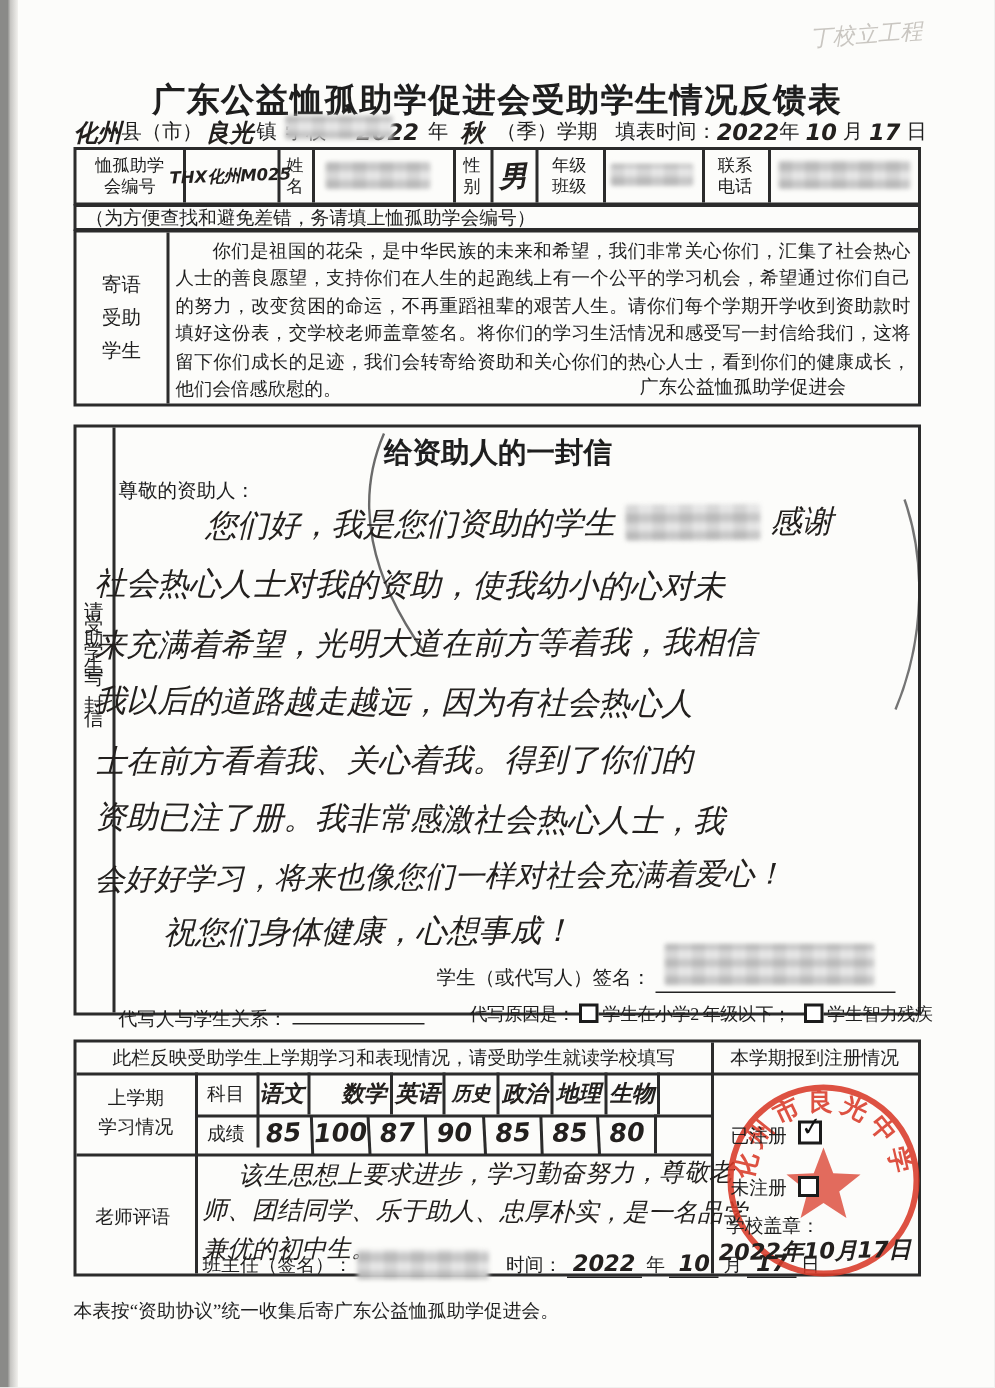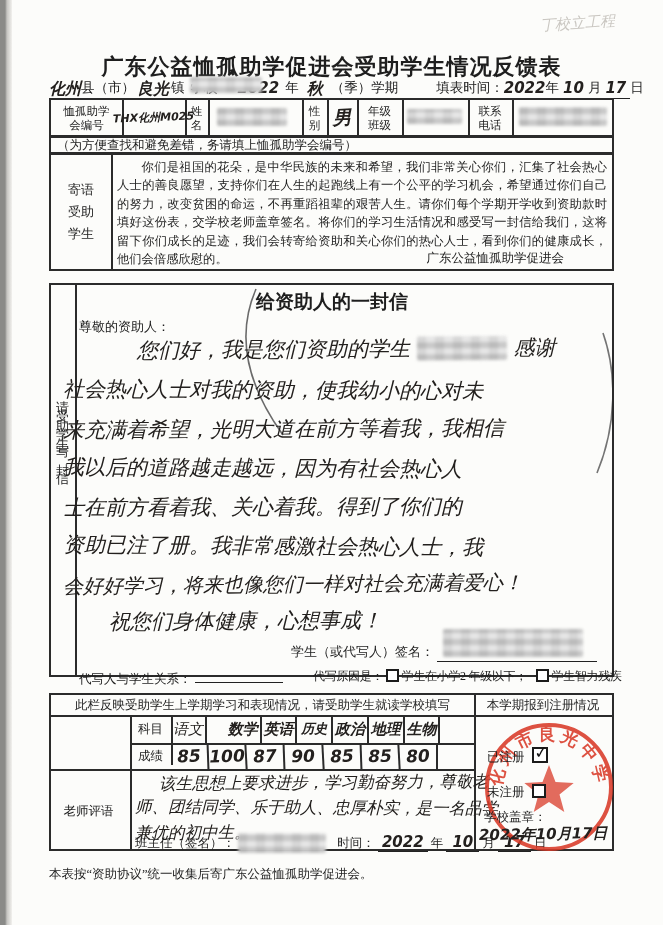--- a/index.html
+++ b/index.html
@@ -38,21 +38,21 @@
     <span class="hw" style="font-size:16px;font-weight:bold;margin:0 2px;">良光</span>
     <span class="print">镇</span>
     <span class="u" style="display:inline-block;width:78px;height:16px;position:relative;margin:0 3px;">
       <span class="redact abs" style="left:2px;top:-2px;width:72px;height:16px;"></span>
     </span>
     <span class="print">学校</span>
     <span class="hw u" style="font-size:15px;font-weight:bold;margin-left:14px;padding:0 6px;">2022</span>
     <span class="print">年</span>
     <span class="hw u" style="font-size:16px;font-weight:bold;padding:0 8px;">秋</span>
     <span class="print">（季）学期</span>
-    <span class="print" style="margin-left:38px;">填表时间：</span>
+    <span class="print" style="margin-left:12px;">填表时间：</span>
     <span class="hw" style="font-size:15px;font-weight:bold;">2022</span>
     <span class="print">年</span>
     <span class="hw u" style="font-size:15px;font-weight:bold;padding:0 4px;">10</span>
     <span class="print">月</span>
     <span class="hw u" style="font-size:15px;font-weight:bold;padding:0 4px;">17</span>
     <span class="print">日</span>
   </div>
 
   <div class="box" style="left:49px;top:98px;width:565px;height:39px;">
     <div class="vline" style="left:71px;"></div>
@@ -151,27 +151,31 @@
     </div>
   </div>
 
   <div class="box" style="left:49px;top:693px;width:565px;height:158px;">
     <div class="vline" style="left:423px;"></div>
     <div class="hline" style="top:20px;"></div>
     <div class="abs print center" style="left:0;top:0;width:423px;height:20px;font-size:12.5px;">此栏反映受助学生上学期学习和表现情况，请受助学生就读学校填写</div>
     <div class="abs print center" style="left:423px;top:0;width:138px;height:20px;font-size:12.5px;">本学期报到注册情况</div>
 
     <div class="vline" style="left:79px;top:20px;bottom:0;"></div>
+    <div class="abs print center" style="left:0;top:20px;width:79px;height:54px;font-size:12.5px;flex-direction:column;line-height:19px;">
+      <span>上学期</span>
+      <span>学习情况</span>
+    </div>
     <div class="vline" style="left:120px;top:20px;bottom:84px;"></div>
     <div class="abs print center" style="left:79px;top:20px;width:41px;height:28px;font-size:12.5px;">科目</div>
     <div class="abs print center" style="left:79px;top:48px;width:41px;height:26px;font-size:12.5px;">成绩</div>
     <div class="hline" style="top:48px;left:79px;right:138px;"></div>
 
     <div class="abs" style="left:120px;top:20px;width:303px;height:28px;display:flex;">
-      <div class="hw center" style="flex:1;border-left:none;font-size:15px;font-weight:normal;">语文</div>
+      <div class="hw center" style="flex:1;border-left:none;font-size:15px;font-weight:bold;">语文</div>
       <div class="hw center" style="flex:1;border-left:2px solid #2b2b2b;font-size:15px;font-weight:bold;padding-left:19px;">数学</div>
       <div class="hw center" style="flex:1;border-left:2px solid #2b2b2b;font-size:15px;font-weight:bold;">英语</div>
       <div class="hw center" style="flex:1;border-left:2px solid #2b2b2b;font-size:13px;font-weight:bold;">历史</div>
       <div class="hw center" style="flex:1;border-left:2px solid #2b2b2b;font-size:15px;font-weight:bold;">政治</div>
       <div class="hw center" style="flex:1;border-left:2px solid #2b2b2b;font-size:15px;font-weight:bold;">地理</div>
       <div class="hw center" style="flex:1;border-left:2px solid #2b2b2b;font-size:15px;font-weight:bold;">生物</div>
       <div class="center" style="flex:1;border-left:2px solid #2b2b2b;"></div>
     </div>
 
     <div class="abs" style="left:120px;top:48px;width:303px;height:26px;display:flex;">

